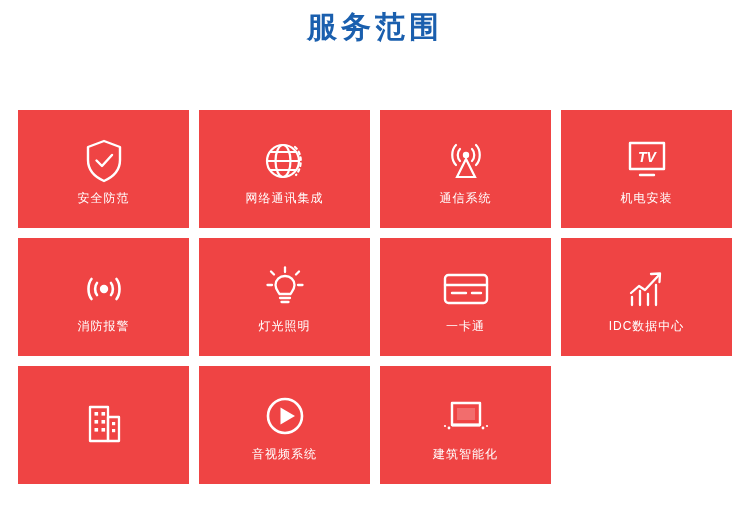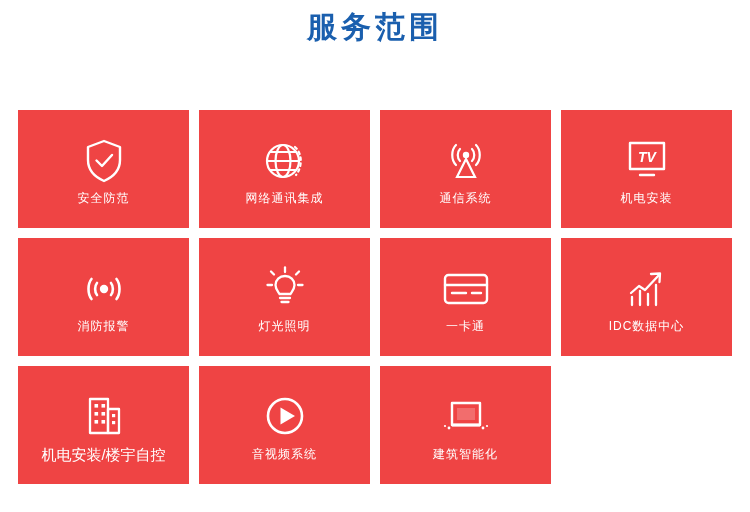--- a/index.html
+++ b/index.html
@@ -193,21 +193,20 @@
           <rect x="13.5" y="10" width="3.6" height="3.6" fill="#ffffff" stroke="none"></rect>
           <rect x="20.5" y="10" width="3.6" height="3.6" fill="#ffffff" stroke="none"></rect>
           <rect x="13.5" y="18" width="3.6" height="3.6" fill="#ffffff" stroke="none"></rect>
           <rect x="20.5" y="18" width="3.6" height="3.6" fill="#ffffff" stroke="none"></rect>
           <rect x="13.5" y="26" width="3.6" height="3.6" fill="#ffffff" stroke="none"></rect>
           <rect x="20.5" y="26" width="3.6" height="3.6" fill="#ffffff" stroke="none"></rect>
           <rect x="31" y="20" width="3.2" height="3.2" fill="#ffffff" stroke="none"></rect>
           <rect x="31" y="27" width="3.2" height="3.2" fill="#ffffff" stroke="none"></rect>
         </svg>
       </span>
-      <span class="tile-label tight">机电安装/楼宇自控</span>
     </div>
 
     <div class="tile">
       <span class="tile-icon">
         <svg width="46" height="46" viewBox="0 0 46 46" fill="none" stroke="#ffffff" stroke-width="2.6">
           <circle cx="23" cy="22" r="17"></circle>
           <path d="M18.5 13.5 L33 22 L18.5 30.5 Z" fill="#ffffff" stroke="none"></path>
         </svg>
       </span>
       <span class="tile-label">音视频系统</span>

